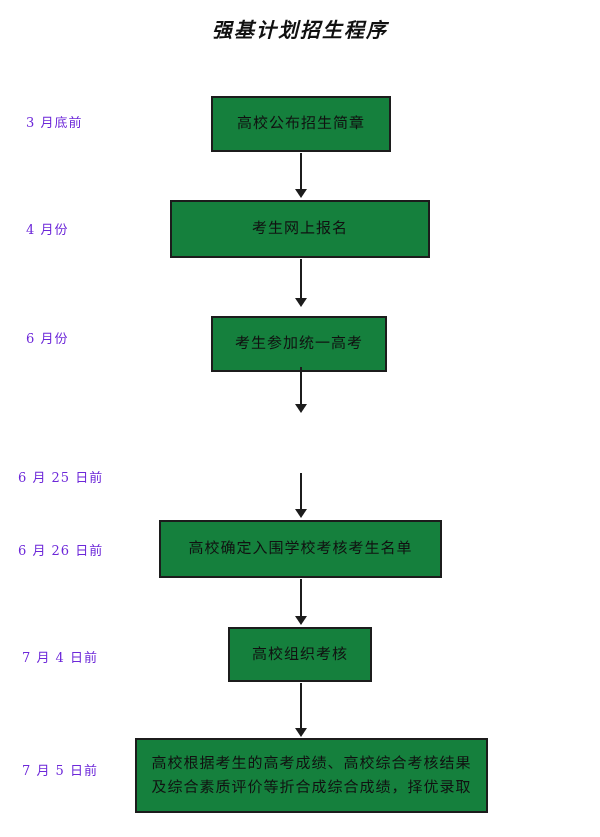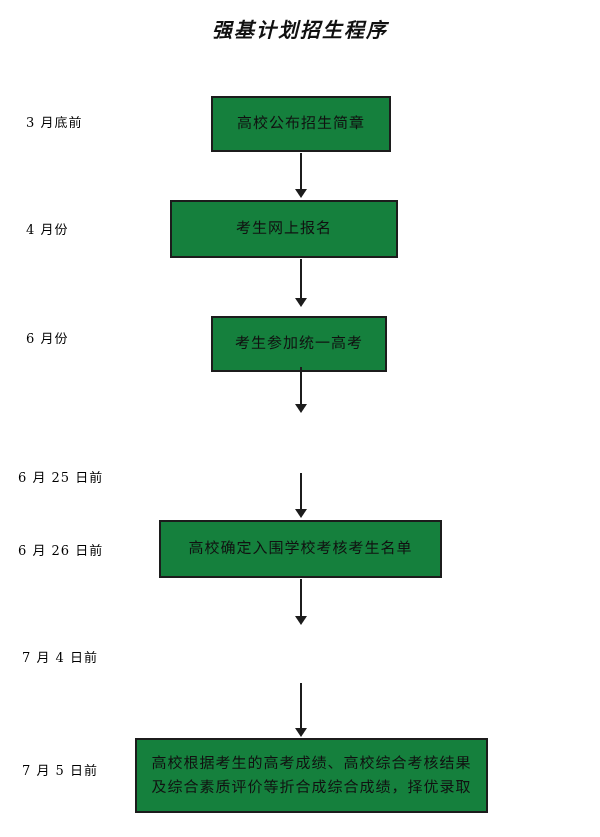--- a/index.html
+++ b/index.html
@@ -40,21 +40,21 @@
     top: 0;
     width: 600px;
     height: 837px;
   }
 
   
   .date-label {
     position: absolute;
     font-size: 13px;
     line-height: 1.2;
-    color: #000000;
+    color: #6d28d9;
     letter-spacing: 1px;
     white-space: nowrap;
     text-align: left;
     font-family: "DejaVu Serif", "Liberation Serif", serif;
   }
 
   
   .node {
     position: absolute;
     box-sizing: border-box;
@@ -123,21 +123,21 @@
 
   <div class="node" style="left:211px; top:96px; width:180px; height:56px;">
     <span class="node-text">高校公布招生简章</span>
   </div>
 
   <div class="connector" style="left:293px; top:153px; height:45px;">
     <span class="stem" style="height:36px;"></span>
     <span class="head"></span>
   </div>
 
-  <div class="node" style="left:170px; top:200px; width:228px; height:58px;font-family:Liberation Serif, serif;">
+  <div class="node" style="left:170px; top:200px; width:260px; height:58px;font-family:Liberation Serif, serif;">
     <span class="node-text">考生网上报名</span>
   </div>
 
   <div class="connector" style="left:293px; top:259px; height:48px;">
     <span class="stem" style="height:39px;"></span>
     <span class="head"></span>
   </div>
 
   <div class="node" style="left:211px; top:316px; width:176px; height:56px;font-family:Liberation Serif, serif;">
     <span class="node-text">考生参加统一高考</span>
@@ -156,20 +156,23 @@
 
   <div class="node" style="left:159px; top:520px; width:283px; height:58px;">
     <span class="node-text">高校确定入围学校考核考生名单</span>
   </div>
 
   <div class="connector" style="left:293px; top:579px; height:46px;">
     <span class="stem" style="height:37px;"></span>
     <span class="head"></span>
   </div>
 
+  <div class="node" style="left:228px; top:627px; width:144px; height:55px;">
+    <span class="node-text">高校组织考核</span>
+  </div>
 
   <div class="connector" style="left:293px; top:683px; height:54px;">
     <span class="stem" style="height:45px;"></span>
     <span class="head"></span>
   </div>
 
   <div class="node" style="left:135px; top:738px; width:353px; height:75px;">
     <span class="node-text">高校根据考生的高考成绩、高校综合考核结果及综合素质评价等折合成综合成绩，择优录取</span>
   </div>
 

